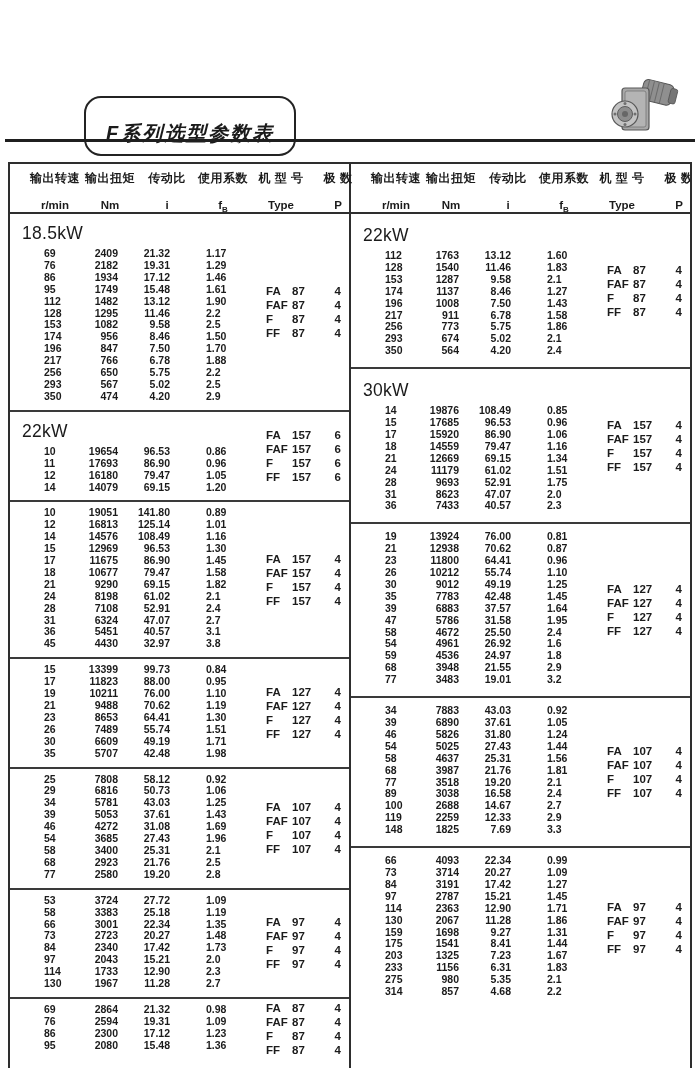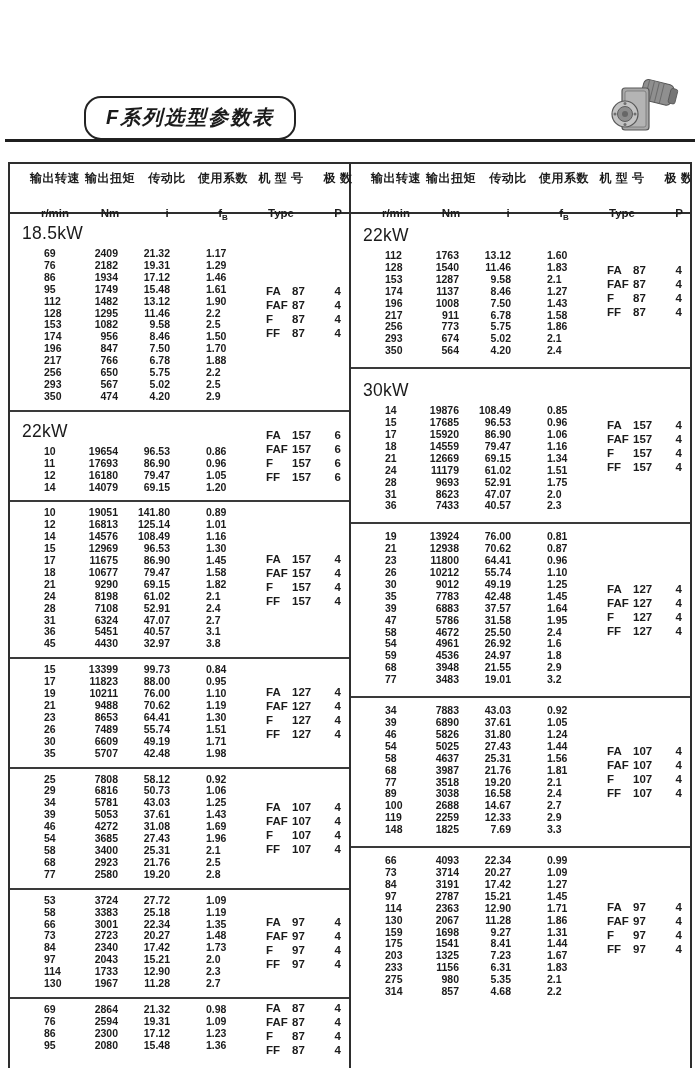--- a/index.html
+++ b/index.html
@@ -2,39 +2,39 @@
 <html><head>
 <meta charset="utf-8">
 <style>
   html,body{margin:0;padding:0;}
   body{
     width:700px;height:1068px;position:relative;background:#ffffff;
     font-family:"Liberation Sans","DejaVu Sans",sans-serif;color:#1b1b1b;overflow:hidden;
   }
   
   .title-box{
-    position:absolute;left:84px;top:96px;padding:6px 20px 7px;
+    position:absolute;left:84px;top:96px;padding:22px 20px 7px;
     border:2.5px solid #232323;border-radius:17px;background:#fff;
   }
   .title-box .t{
     font-size:20px;font-weight:bold;font-style:italic;letter-spacing:2px;white-space:nowrap;
   }
   .top-rule{position:absolute;left:5px;top:139px;width:690px;height:3px;background:#1f1f1f;}
   .photo{position:absolute;left:606px;top:76px;}
   
   .table-wrap{
     position:absolute;left:8px;top:162px;width:684px;height:906px;
     border:2px solid #2e2e2e;border-bottom:none;box-sizing:border-box;overflow:hidden;
   }
   .header-row{height:48px;border-bottom:2px solid #2e2e2e;display:flex;}
   .half-header{flex:1;position:relative;}
   .half-header.first{border-right:2px solid #2e2e2e;}
   .hcell{position:absolute;top:6px;text-align:center;transform:translateX(-50%);}
   .hcell .zh{font-size:12px;font-weight:bold;white-space:nowrap;letter-spacing:.5px;text-align:right;}
-  .hcell .en{font-size:11.5px;font-weight:bold;margin-top:20px;}
+  .hcell .en{font-size:11.5px;font-weight:bold;margin-top:12px;}
   .hcell sub{font-size:8px;}
   .tbody{display:flex;height:856px;}
   .tcol{flex:1;display:flex;flex-direction:column;}
   .tcol.left{border-right:2px solid #2e2e2e;}
   .param-block{position:relative;border-bottom:2px solid #3a3a3a;padding:5px 0 7px;}
   .tcol.right .param-block{padding:7px 0 10px;}
   .param-block:last-child{border-bottom:none;flex:0 0 auto;}
   .power{font-size:17.5px;font-weight:normal;margin:4px 0 4px 12px;letter-spacing:.3px;}
   .trow{
     display:grid;grid-template-columns:30px 44px 52px 36px 60px;

